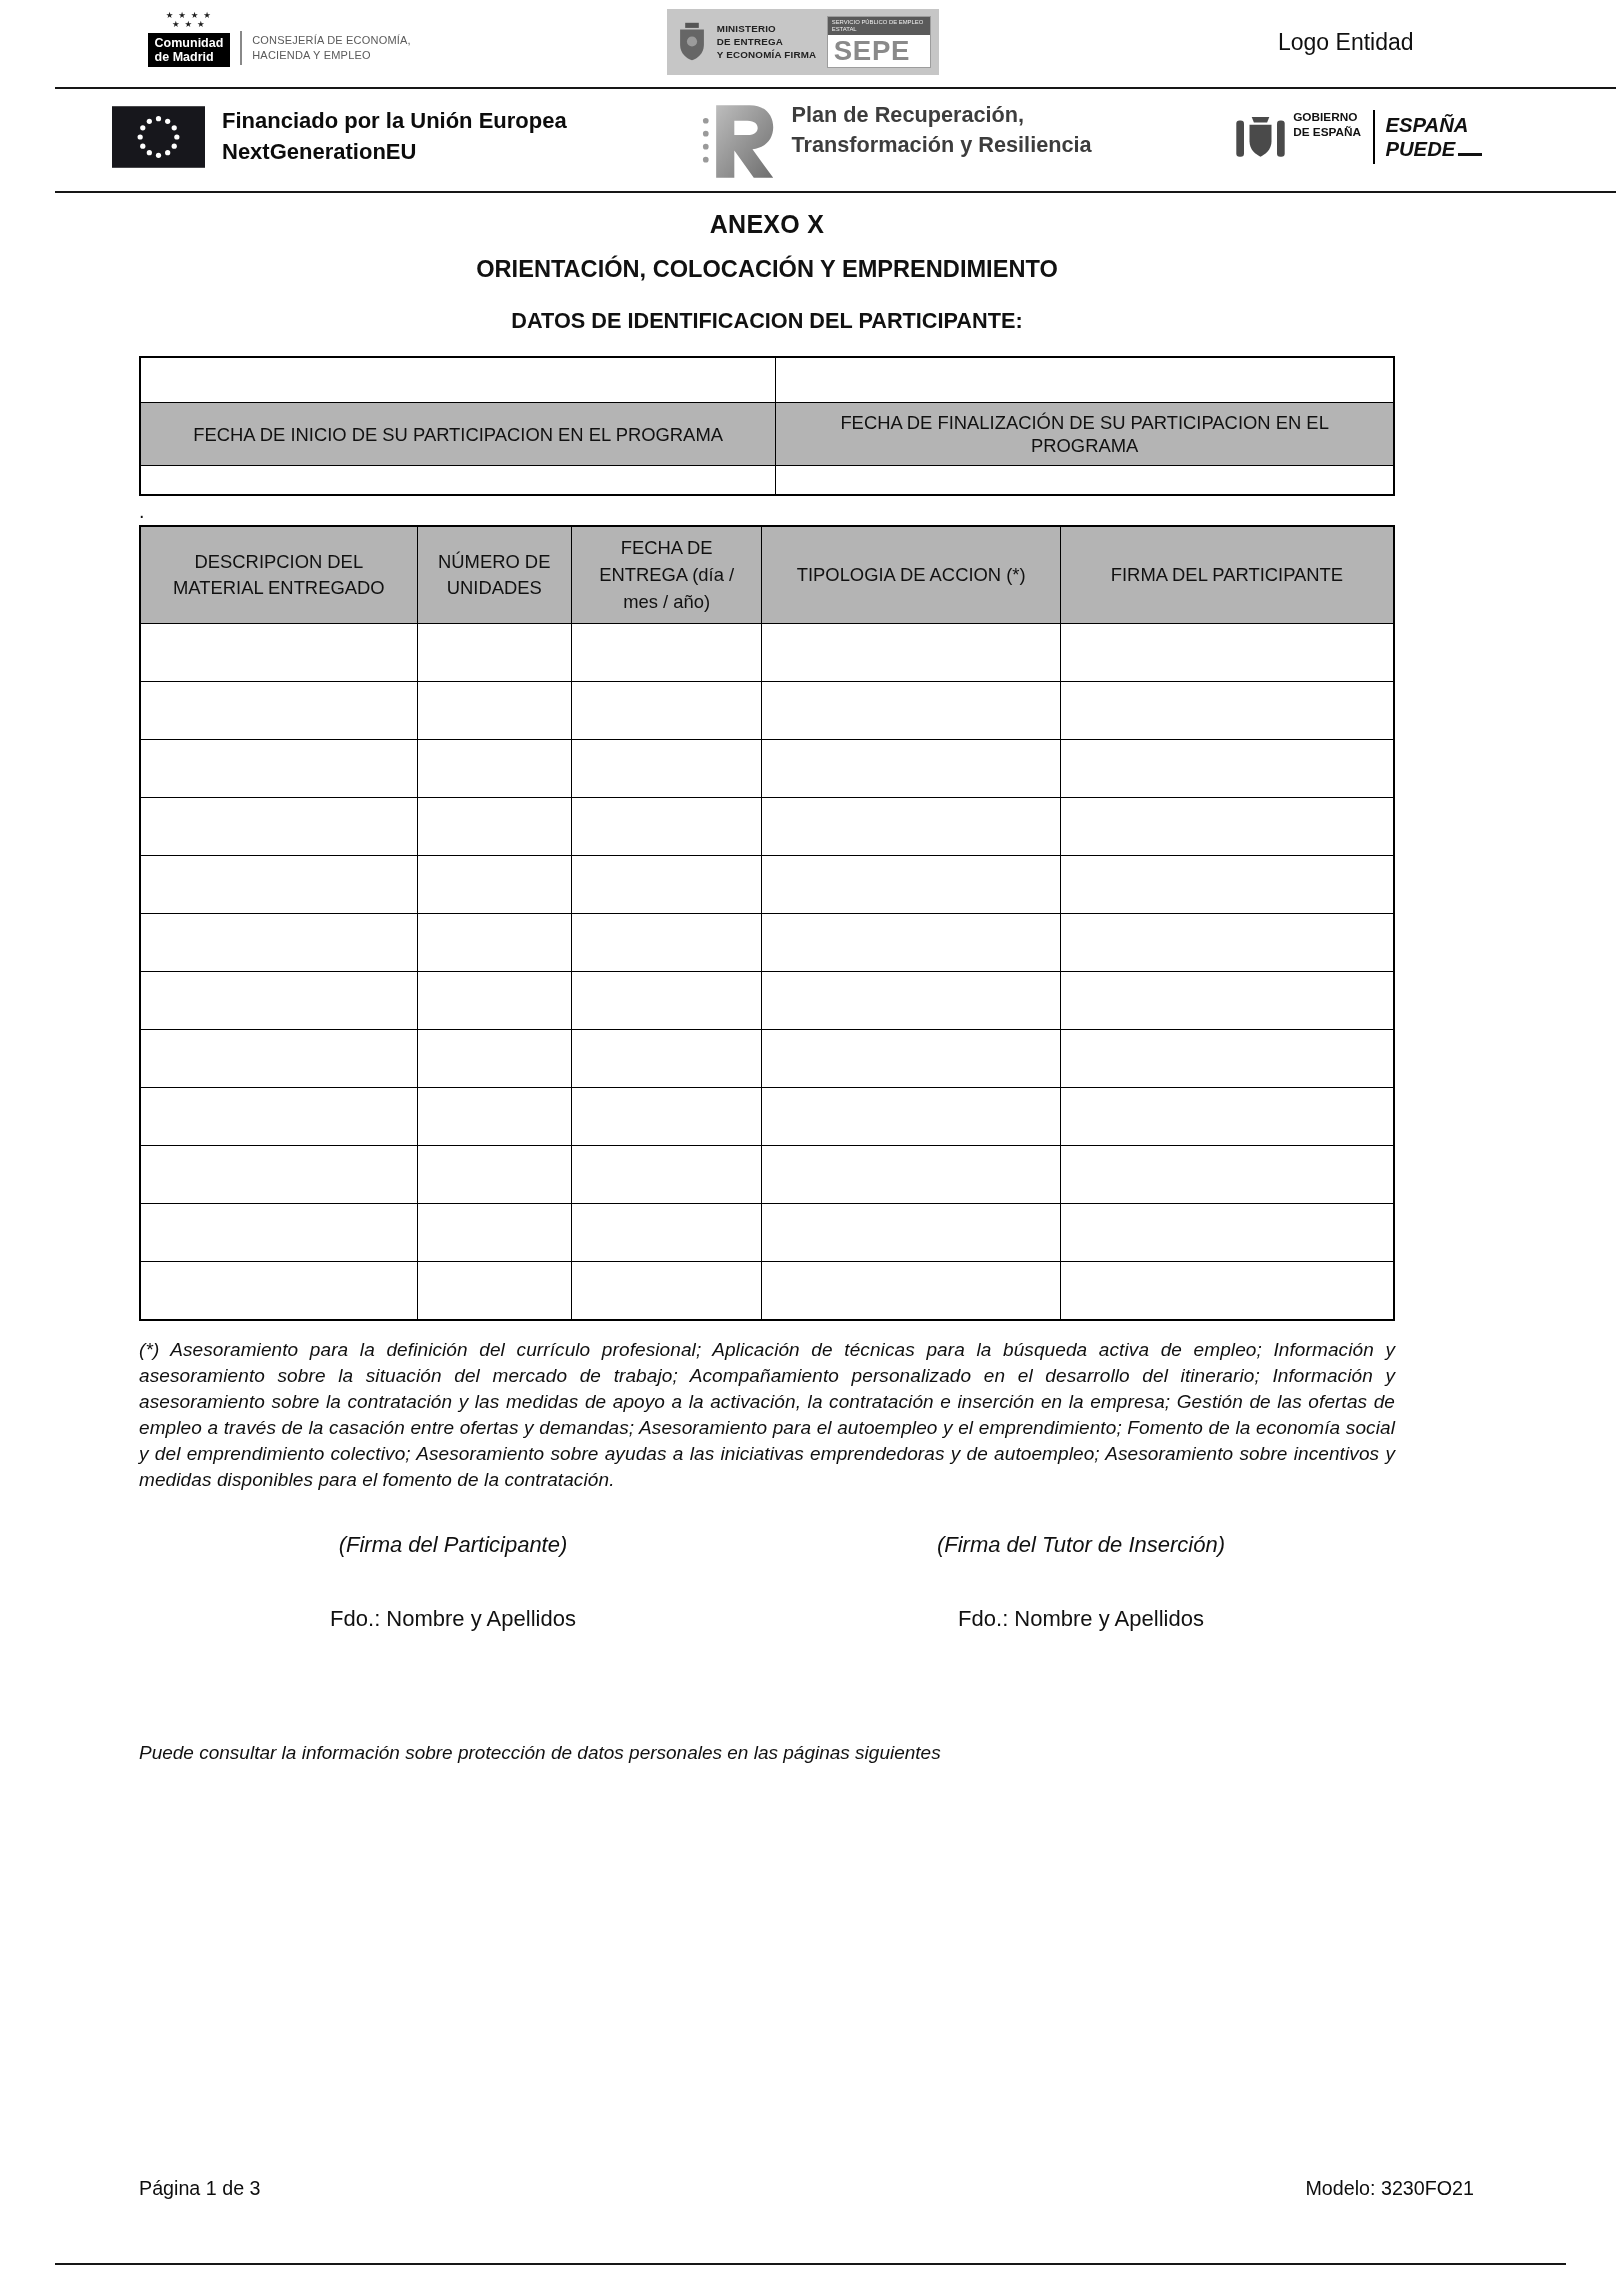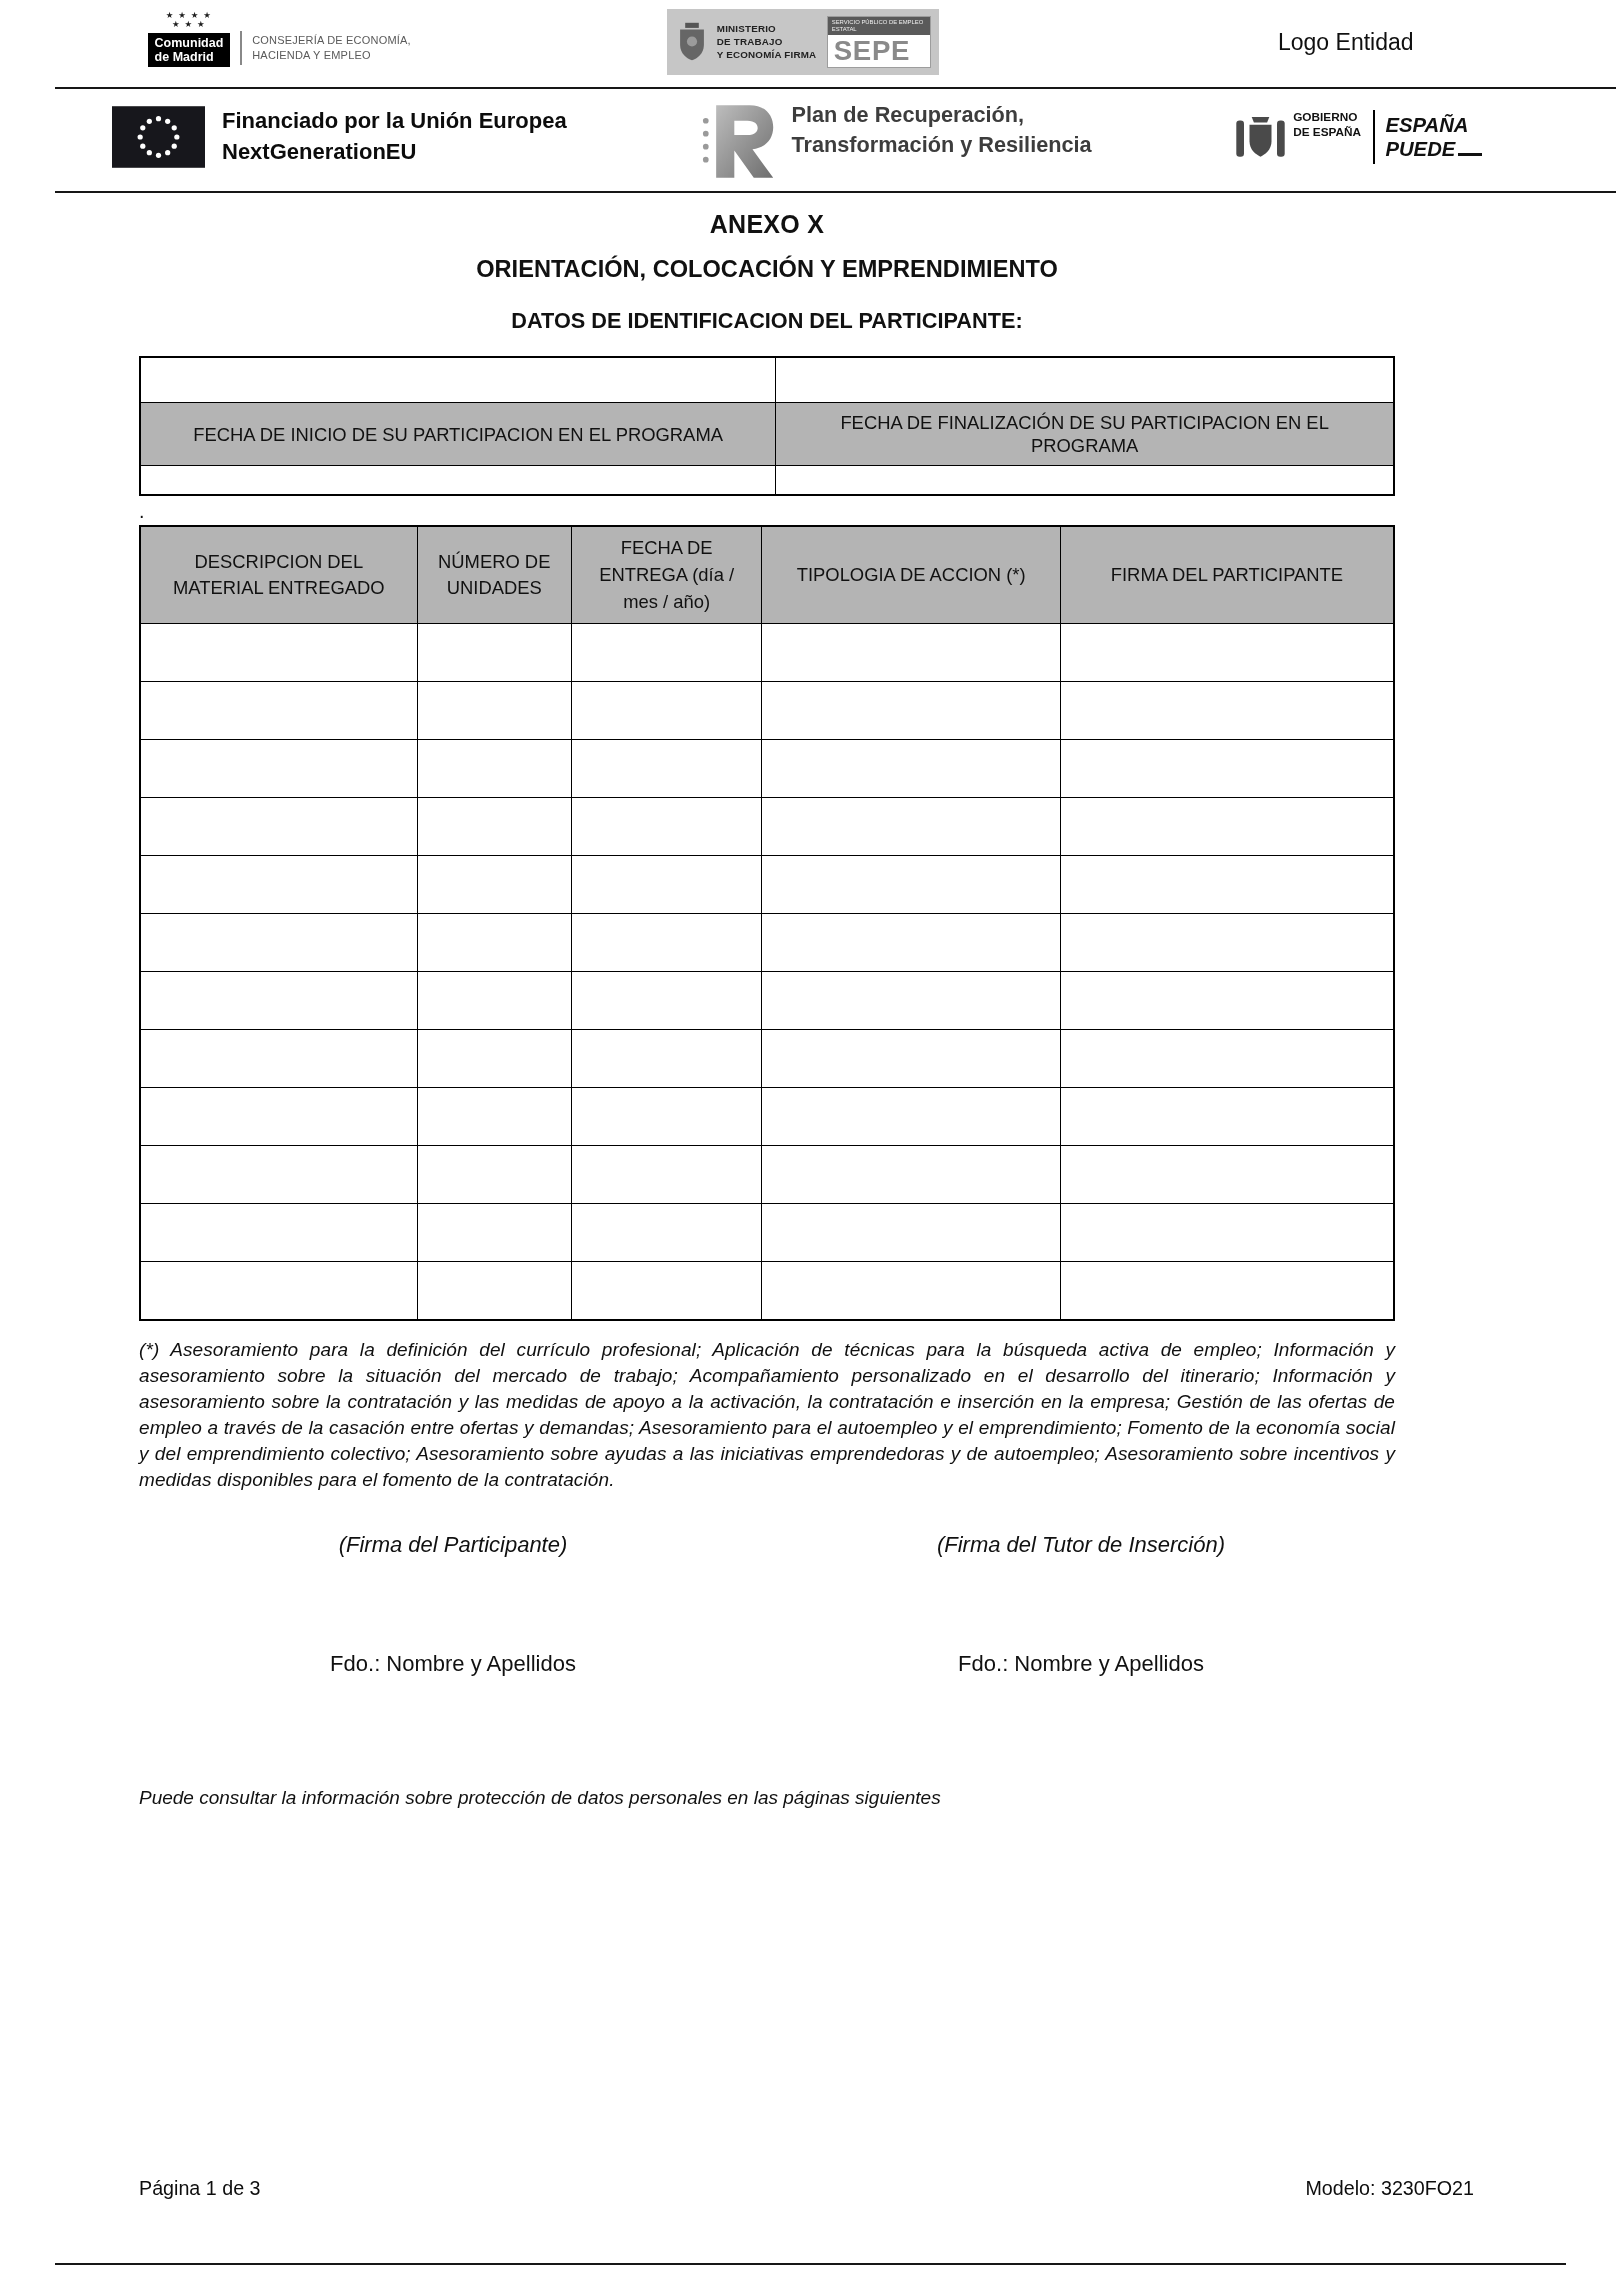--- a/index.html
+++ b/index.html
@@ -72,21 +72,21 @@
   .dot-line{margin:5.2px 0 0;font-size:19.7px;line-height:1.1}
 
   .mat-table{margin-top:2.6px;border:2px solid #000}
   .mat-table thead th{height:98px;padding:5.2px 7.9px;line-height:1.45}
   .mat-table tbody td{height:58px}
 
   .footnote{margin:15.7px 0 0;font-size:19px;font-style:italic;text-align:justify;line-height:1.37;letter-spacing:0.1px;color:#101010}
 
   .sig-row{display:flex;margin-top:39px}
   .sig-row>div{flex:1;text-align:center;font-size:22px;font-style:italic}
-  .fdo-row{display:flex;margin-top:93px}
+  .fdo-row{display:flex;margin-top:48px}
   .fdo-row>div{flex:1;text-align:center;font-size:22px}
   .privacy{margin:110px 0 0;font-size:19px;font-style:italic}
 
   .footer{position:absolute;left:139px;right:143px;top:2177px;display:flex;justify-content:space-between;font-size:19.7px;color:#0d0d0d}
 </style>
 </head>
 <body>
 
 <div class="page">
 
@@ -110,21 +110,21 @@
 
   <div class="min-block">
     <div class="min-left">
       <svg class="escudo" viewBox="0 0 40 48">
         <rect x="12" y="2" width="16" height="6" fill="#555"></rect>
         <path d="M6 10 h28 v18 c0 10-8 16-14 18 c-6-2-14-8-14-18 Z" fill="#666"></path>
         <circle cx="20" cy="24" r="6" fill="#9b9b9b"></circle>
       </svg>
       <div class="min-text">
         <span>MINISTERIO</span>
-        <span>DE TRABAJO</span>
+        <span>DE ENTREGA</span>
         <span>Y ECONOMÍA FIRMA</span>
       </div>
     </div>
     <div class="sepe-box">
       <div class="sepe-top">SERVICIO PÚBLICO DE EMPLEO ESTATAL</div>
       <div class="sepe-name">SEPE</div>
     </div>
   </div>
 
   <div class="logo-entidad">Logo Entidad</div>

